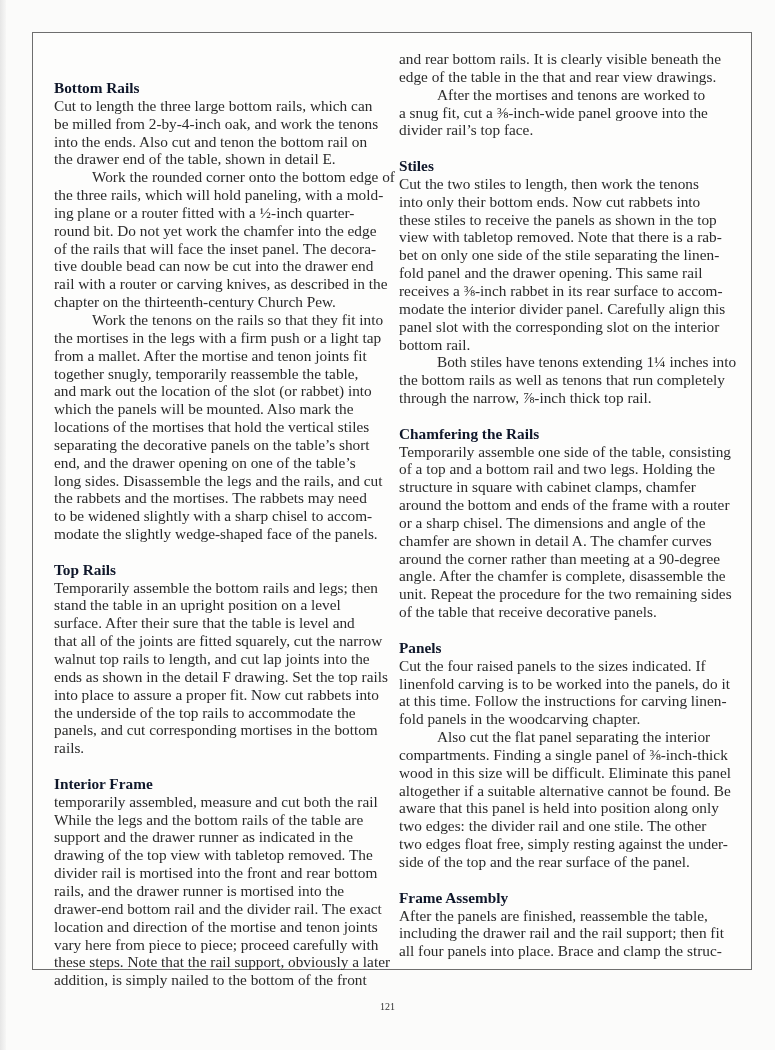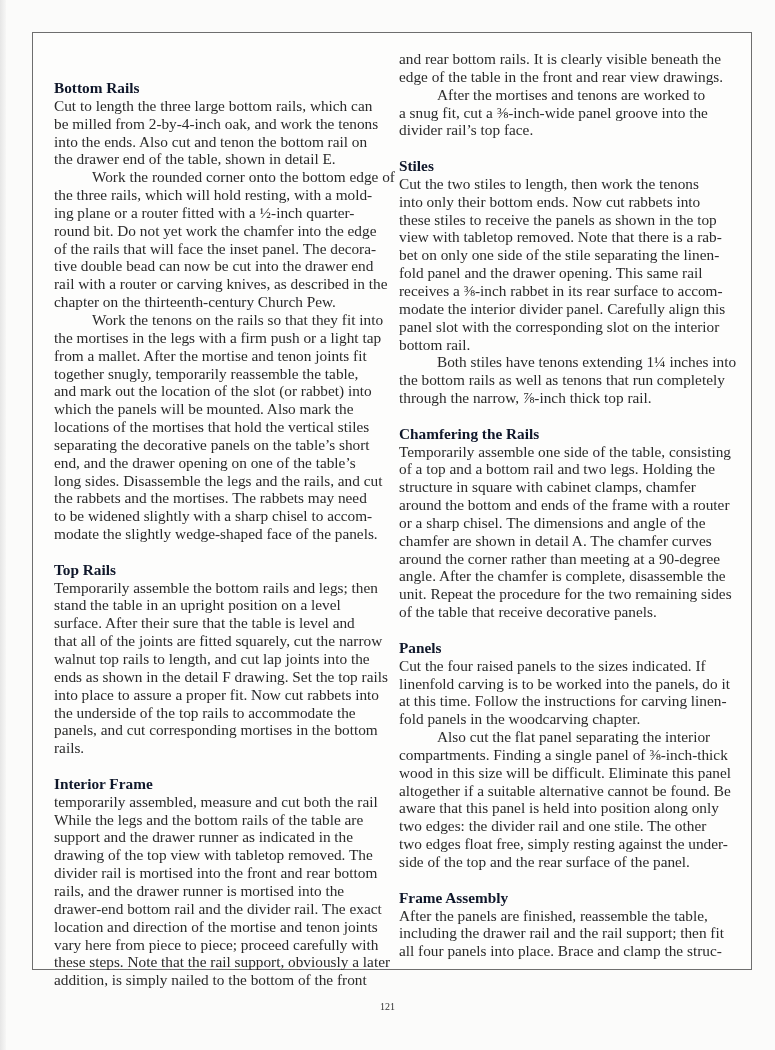--- a/index.html
+++ b/index.html
@@ -40,21 +40,21 @@
 <div class="left-edge"></div>
 
 <div class="frame">
   <div class="col left" id="col-left">
       <span class="heading">Bottom Rails</span>
       <span class="line">Cut to length the three large bottom rails, which can</span>
       <span class="line">be milled from 2-by-4-inch oak, and work the tenons</span>
       <span class="line">into the ends. Also cut and tenon the bottom rail on</span>
       <span class="line">the drawer end of the table, shown in detail E.</span>
       <span class="line indent">Work the rounded corner onto the bottom edge of</span>
-      <span class="line">the three rails, which will hold resting, with a mold-</span>
+      <span class="line">the three rails, which will hold paneling, with a mold-</span>
       <span class="line">ing plane or a router fitted with a ½-inch quarter-</span>
       <span class="line">round bit. Do not yet work the chamfer into the edge</span>
       <span class="line">of the rails that will face the inset panel. The decora-</span>
       <span class="line">tive double bead can now be cut into the drawer end</span>
       <span class="line">rail with a router or carving knives, as described in the</span>
       <span class="line">chapter on the thirteenth-century Church Pew.</span>
       <span class="line indent">Work the tenons on the rails so that they fit into</span>
       <span class="line">the mortises in the legs with a firm push or a light tap</span>
       <span class="line">from a mallet. After the mortise and tenon joints fit</span>
       <span class="line">together snugly, temporarily reassemble the table,</span>
@@ -88,21 +88,21 @@
       <span class="line">divider rail is mortised into the front and rear bottom</span>
       <span class="line">rails, and the drawer runner is mortised into the</span>
       <span class="line">drawer-end bottom rail and the divider rail. The exact</span>
       <span class="line">location and direction of the mortise and tenon joints</span>
       <span class="line">vary here from piece to piece; proceed carefully with</span>
       <span class="line">these steps. Note that the rail support, obviously a later</span>
       <span class="line">addition, is simply nailed to the bottom of the front</span>
     </div>
   <div class="col right" id="col-right">
       <span class="line">and rear bottom rails. It is clearly visible beneath the</span>
-      <span class="line">edge of the table in the front and rear view drawings.</span>
+      <span class="line">edge of the table in the that and rear view drawings.</span>
       <span class="line indent">After the mortises and tenons are worked to</span>
       <span class="line">a snug fit, cut a ⅜-inch-wide panel groove into the</span>
       <span class="line">divider rail’s top face.</span>
       <span class="gap"></span>
       <span class="heading">Stiles</span>
       <span class="line">Cut the two stiles to length, then work the tenons</span>
       <span class="line">into only their bottom ends. Now cut rabbets into</span>
       <span class="line">these stiles to receive the panels as shown in the top</span>
       <span class="line">view with tabletop removed. Note that there is a rab-</span>
       <span class="line">bet on only one side of the stile separating the linen-</span>

